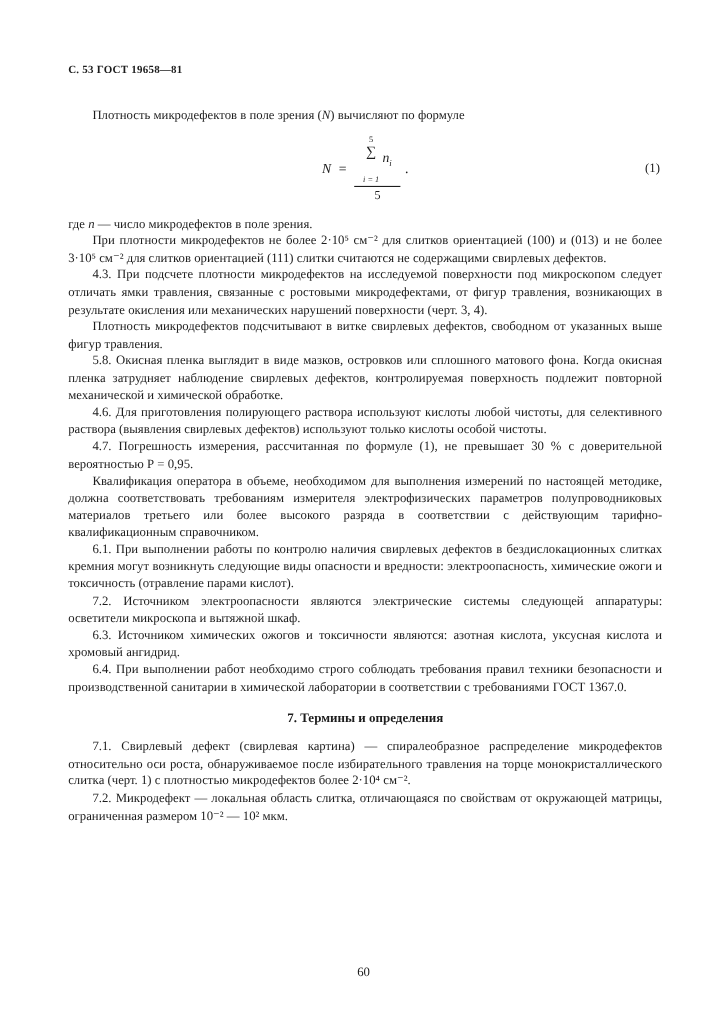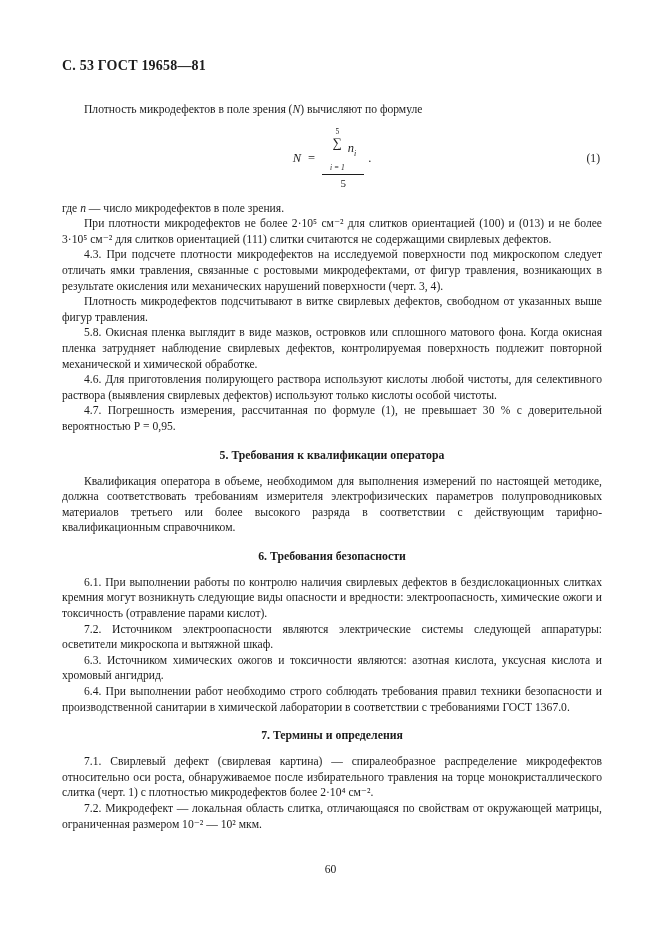--- a/index.html
+++ b/index.html
@@ -17,21 +17,21 @@
     overflow: hidden;
   }
   .content {
     position: absolute;
     left: 62px;
     top: 58px;
     width: 540px;
   }
   .running-header {
     font-weight: bold;
-    font-size: 14px;
+    font-size: 10px;
     letter-spacing: 0.2px;
     margin-bottom: 28px;
   }
   .para {
     font-size: 11.6px;
     line-height: 15.6px;
     text-align: justify;
     text-indent: 22px;
     margin: 0;
   }
@@ -93,21 +93,21 @@
   .eq-num {
     position: absolute;
     right: 2px;
     top: 50%;
     transform: translateY(-50%);
     font-size: 11.6px;
   }
   .page-number {
     position: absolute;
     left: 0;
-    bottom: 60px;
+    bottom: 46px;
     width: 100%;
     text-align: center;
     font-size: 11.6px;
   }
 </style>
 </head>
 <body>
 
 <div class="page">
   <div class="content">
@@ -139,24 +139,22 @@
 
     <p class="para noindent"><span>где </span><i>n</i><span> — число микродефектов в поле зрения.</span></p>
 
     <p class="para">При плотности микродефектов не более 2·10⁵ см⁻² для слитков ориентацией (100) и (013) и не более 3·10⁵ см⁻² для слитков ориентацией (111) слитки считаются не содержащими свирлевых дефектов.</p>
     <p class="para">4.3. При подсчете плотности микродефектов на исследуемой поверхности под микроскопом следует отличать ямки травления, связанные с ростовыми микродефектами, от фигур травления, возникающих в результате окисления или механических нарушений поверхности (черт. 3, 4).</p>
     <p class="para">Плотность микродефектов подсчитывают в витке свирлевых дефектов, свободном от указанных выше фигур травления.</p>
     <p class="para">5.8. Окисная пленка выглядит в виде мазков, островков или сплошного матового фона. Когда окисная пленка затрудняет наблюдение свирлевых дефектов, контролируемая поверхность подлежит повторной механической и химической обработке.</p>
     <p class="para">4.6. Для приготовления полирующего раствора используют кислоты любой чистоты, для селективного раствора (выявления свирлевых дефектов) используют только кислоты особой чистоты.</p>
     <p class="para">4.7. Погрешность измерения, рассчитанная по формуле (1), не превышает 30 % с доверительной вероятностью Р = 0,95.</p>
 
-    <h2 class="heading">5. Требования к квалификации оператора</h2>
     <p class="para">Квалификация оператора в объеме, необходимом для выполнения измерений по настоящей методике, должна соответствовать требованиям измерителя электрофизических параметров полупроводниковых материалов третьего или более высокого разряда в соответствии с действующим тарифно-квалификационным справочником.</p>
 
-    <h2 class="heading">6. Требования безопасности</h2>
     <p class="para">6.1. При выполнении работы по контролю наличия свирлевых дефектов в бездислокационных слитках кремния могут возникнуть следующие виды опасности и вредности: электроопасность, химические ожоги и токсичность (отравление парами кислот).</p>
     <p class="para">7.2. Источником электроопасности являются электрические системы следующей аппаратуры: осветители микроскопа и вытяжной шкаф.</p>
     <p class="para">6.3. Источником химических ожогов и токсичности являются: азотная кислота, уксусная кислота и хромовый ангидрид.</p>
     <p class="para">6.4. При выполнении работ необходимо строго соблюдать требования правил техники безопасности и производственной санитарии в химической лаборатории в соответствии с требованиями ГОСТ 1367.0.</p>
 
     <h2 class="heading">7. Термины и определения</h2>
     <p class="para">7.1. Свирлевый дефект (свирлевая картина) — спиралеобразное распределение микродефектов относительно оси роста, обнаруживаемое после избирательного травления на торце монокристаллического слитка (черт. 1) с плотностью микродефектов более 2·10⁴ см⁻².</p>
     <p class="para">7.2. Микродефект — локальная область слитка, отличающаяся по свойствам от окружающей матрицы, ограниченная размером 10⁻² — 10² мкм.</p>
 
   </div>

